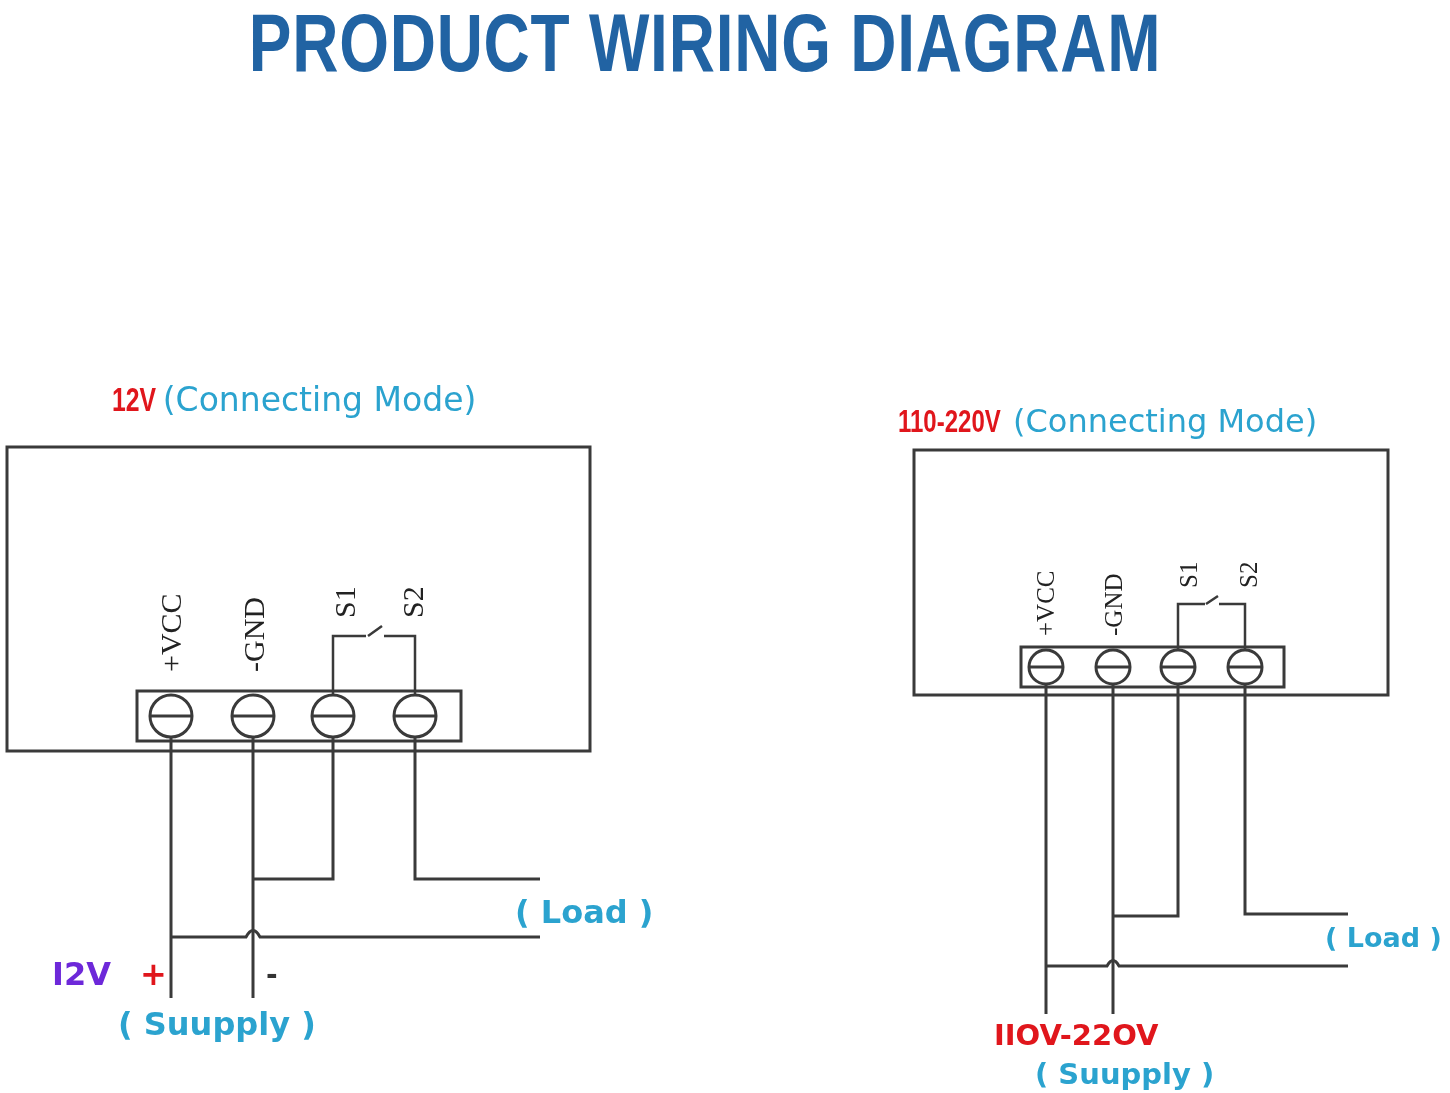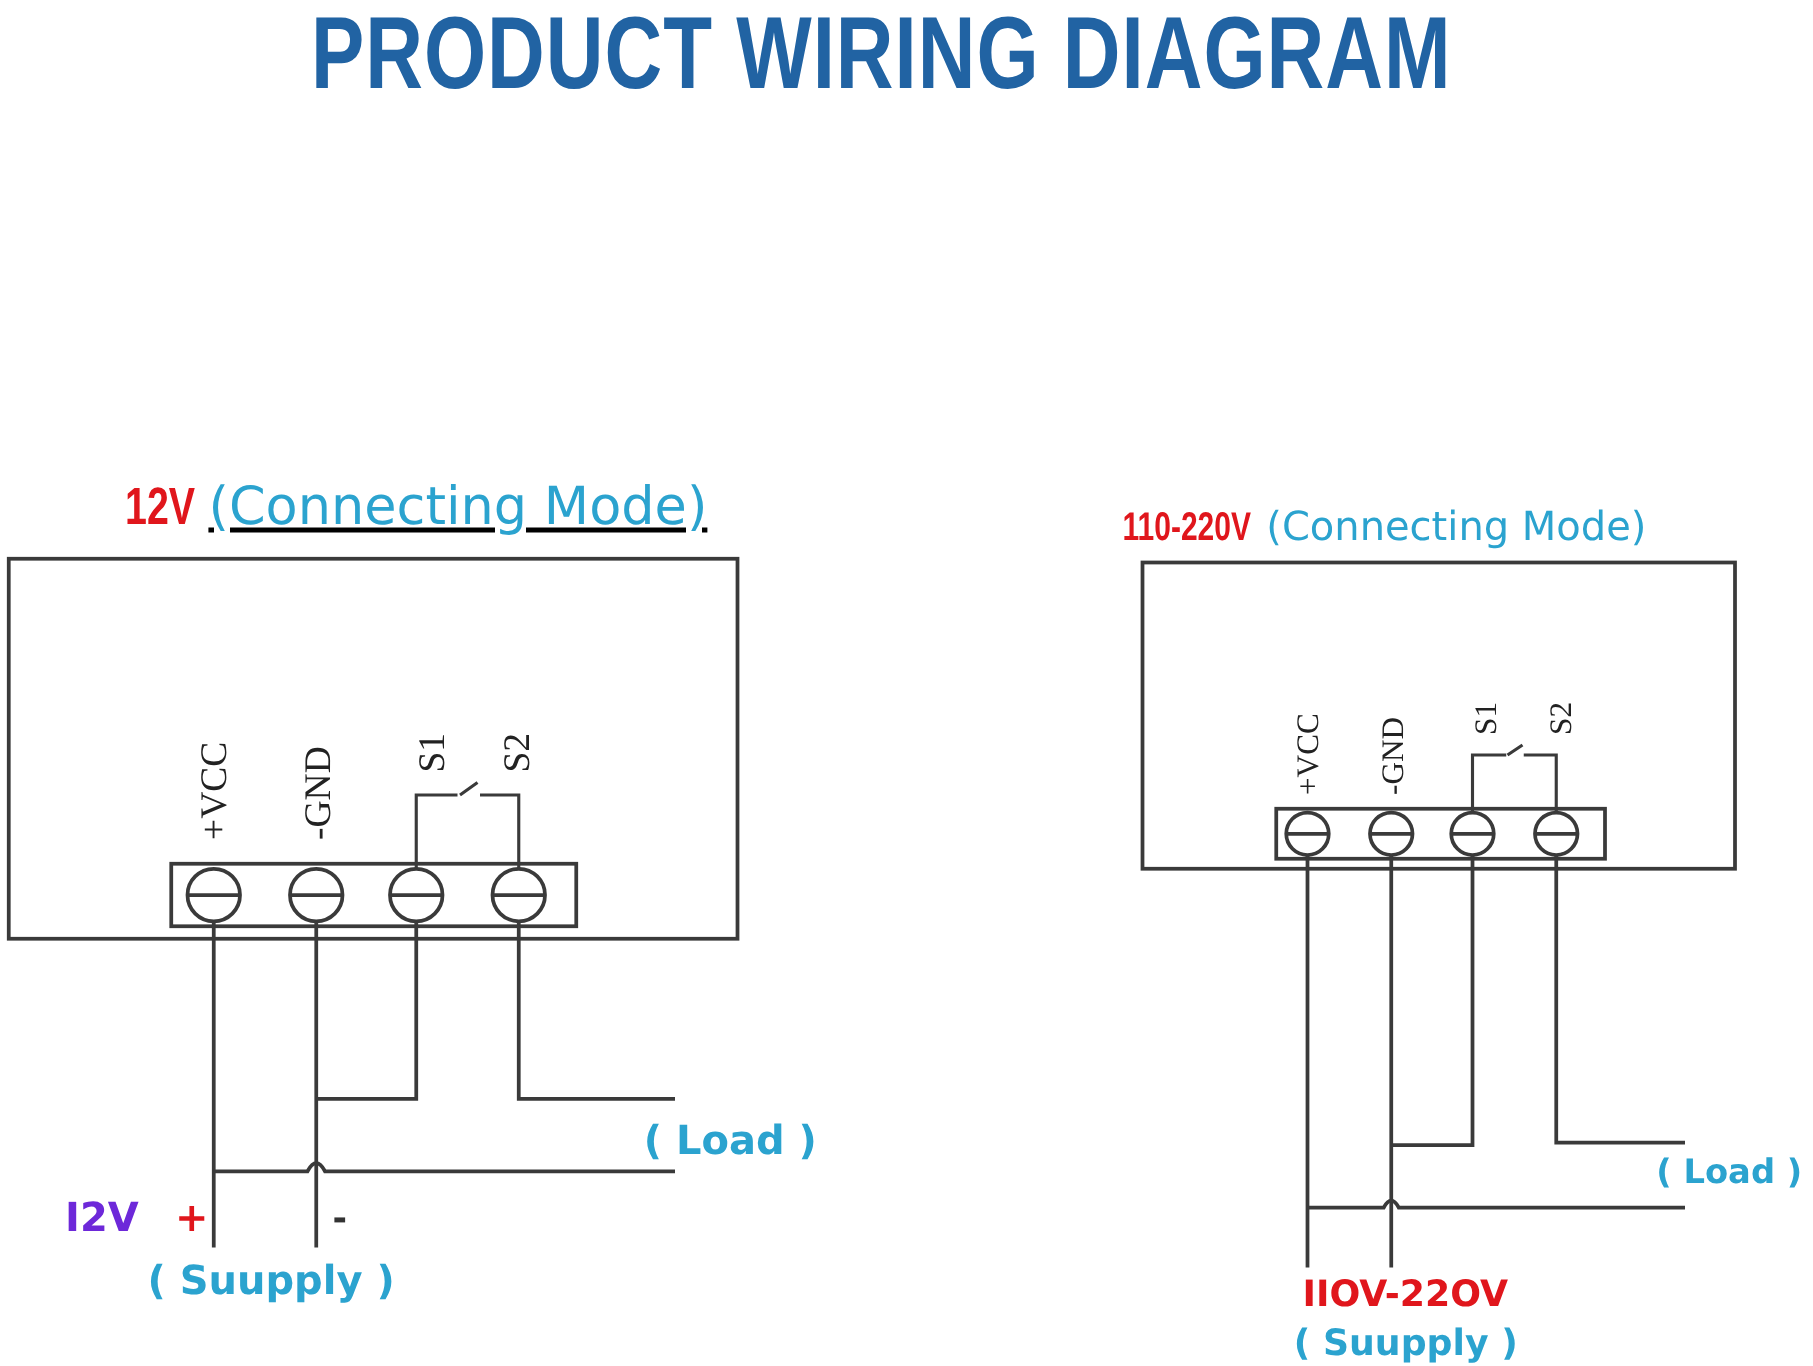--- a/index.html
+++ b/index.html
@@ -15,21 +15,21 @@
   .mode-text { font-family: "DejaVu Sans", sans-serif; }
   .abs-text { position: absolute; white-space: nowrap; font-family: "DejaVu Sans", sans-serif; font-weight: bold; }
   svg { position: absolute; left: 0; top: 0; }
   svg text { font-family: "Liberation Serif", serif; }
 </style>
 </head>
 <body>
 
 <div class="title" style="color: rgb(33, 99, 163);">PRODUCT WIRING DIAGRAM</div>
 
-<div class="mode-label" style="left:100px; top:380px; font-size:42px;text-decoration:underline;">
+<div class="mode-label" style="left:112px; top:380px; font-size:33px;">
   <span class="mode-volt" style="color: rgb(224, 22, 28);">12V</span><span class="mode-text" style="margin-left: -8px; color: rgb(43, 163, 207);">(Connecting  Mode)</span>
 </div>
 
 <div class="mode-label" style="left:898px; top:402px; font-size:32px;">
   <span class="mode-volt" style="color: rgb(224, 22, 28);">110-220V</span><span class="mode-text" style="margin-left: -22px; color: rgb(43, 163, 207);">(Connecting  Mode)</span>
 </div>
 
 <svg width="1450" height="1093">
 
   <g stroke="#3a3a3a" fill="none" stroke-width="3">
@@ -102,14 +102,14 @@
   </g>
 </svg>
 
 <div class="abs-text label-cyan" style="left: 515px; top: 893px; font-size: 32px; color: rgb(43, 163, 207);">( Load )</div>
 <div class="abs-text label-red" style="left: 52px; top: 955px; font-size: 32px; color: #6d28d9;">I2V</div>
 <div class="abs-text label-red" style="left: 140px; top: 955px; font-size: 32px; color: rgb(224, 22, 28);">+</div>
 <div class="abs-text" style="left:266px; top:958px; font-size:28px; color:#333;">-</div>
 <div class="abs-text label-cyan" style="left: 118px; top: 1005px; font-size: 32px; color: rgb(43, 163, 207);">( Suupply )</div>
 
 <div class="abs-text label-cyan" style="left: 1325px; top: 922px; font-size: 27px; color: rgb(43, 163, 207);">( Load )</div>
-<div class="abs-text label-red" style="left: 994px; top: 1018px; font-size: 29px; color: rgb(224, 22, 28); margin-left: 48px;">IIOV-22OV</div>
+<div class="abs-text label-red" style="left: 994px; top: 1018px; font-size: 29px; color: rgb(224, 22, 28);">IIOV-22OV</div>
 <div class="abs-text label-cyan" style="left: 1035px; top: 1057px; font-size: 29px; color: rgb(43, 163, 207);">( Suupply )</div>
 
 </body></html>

